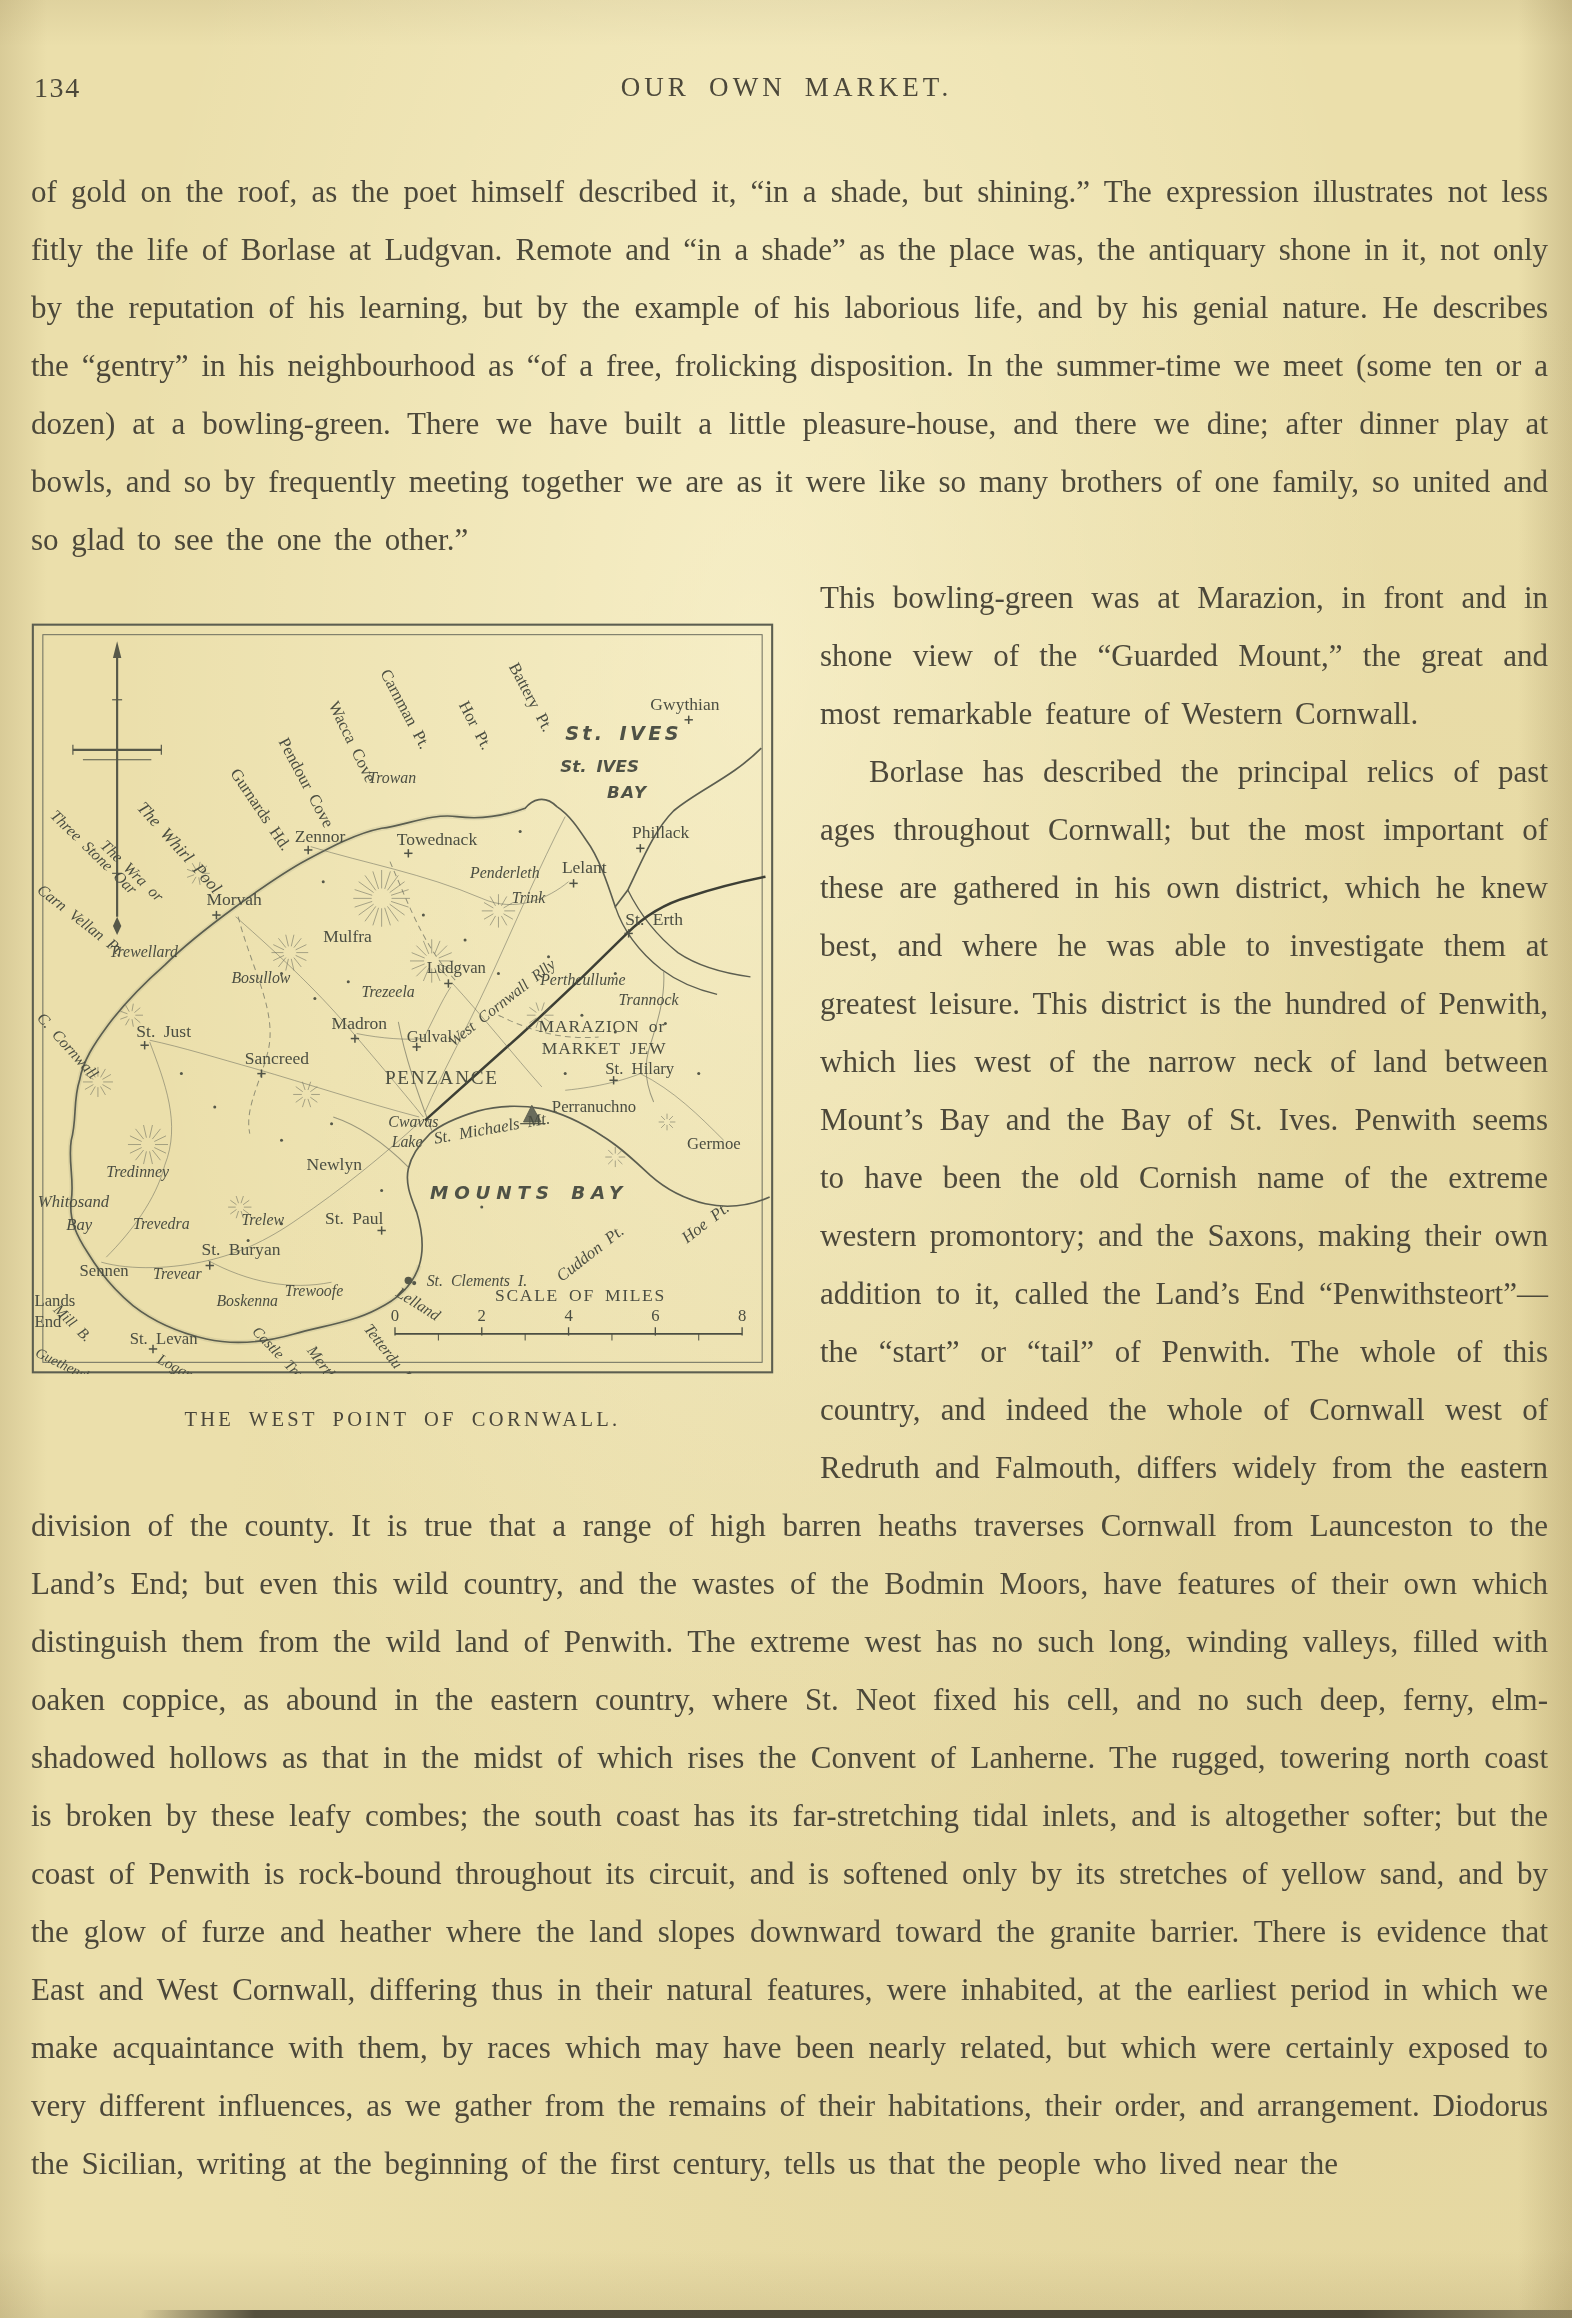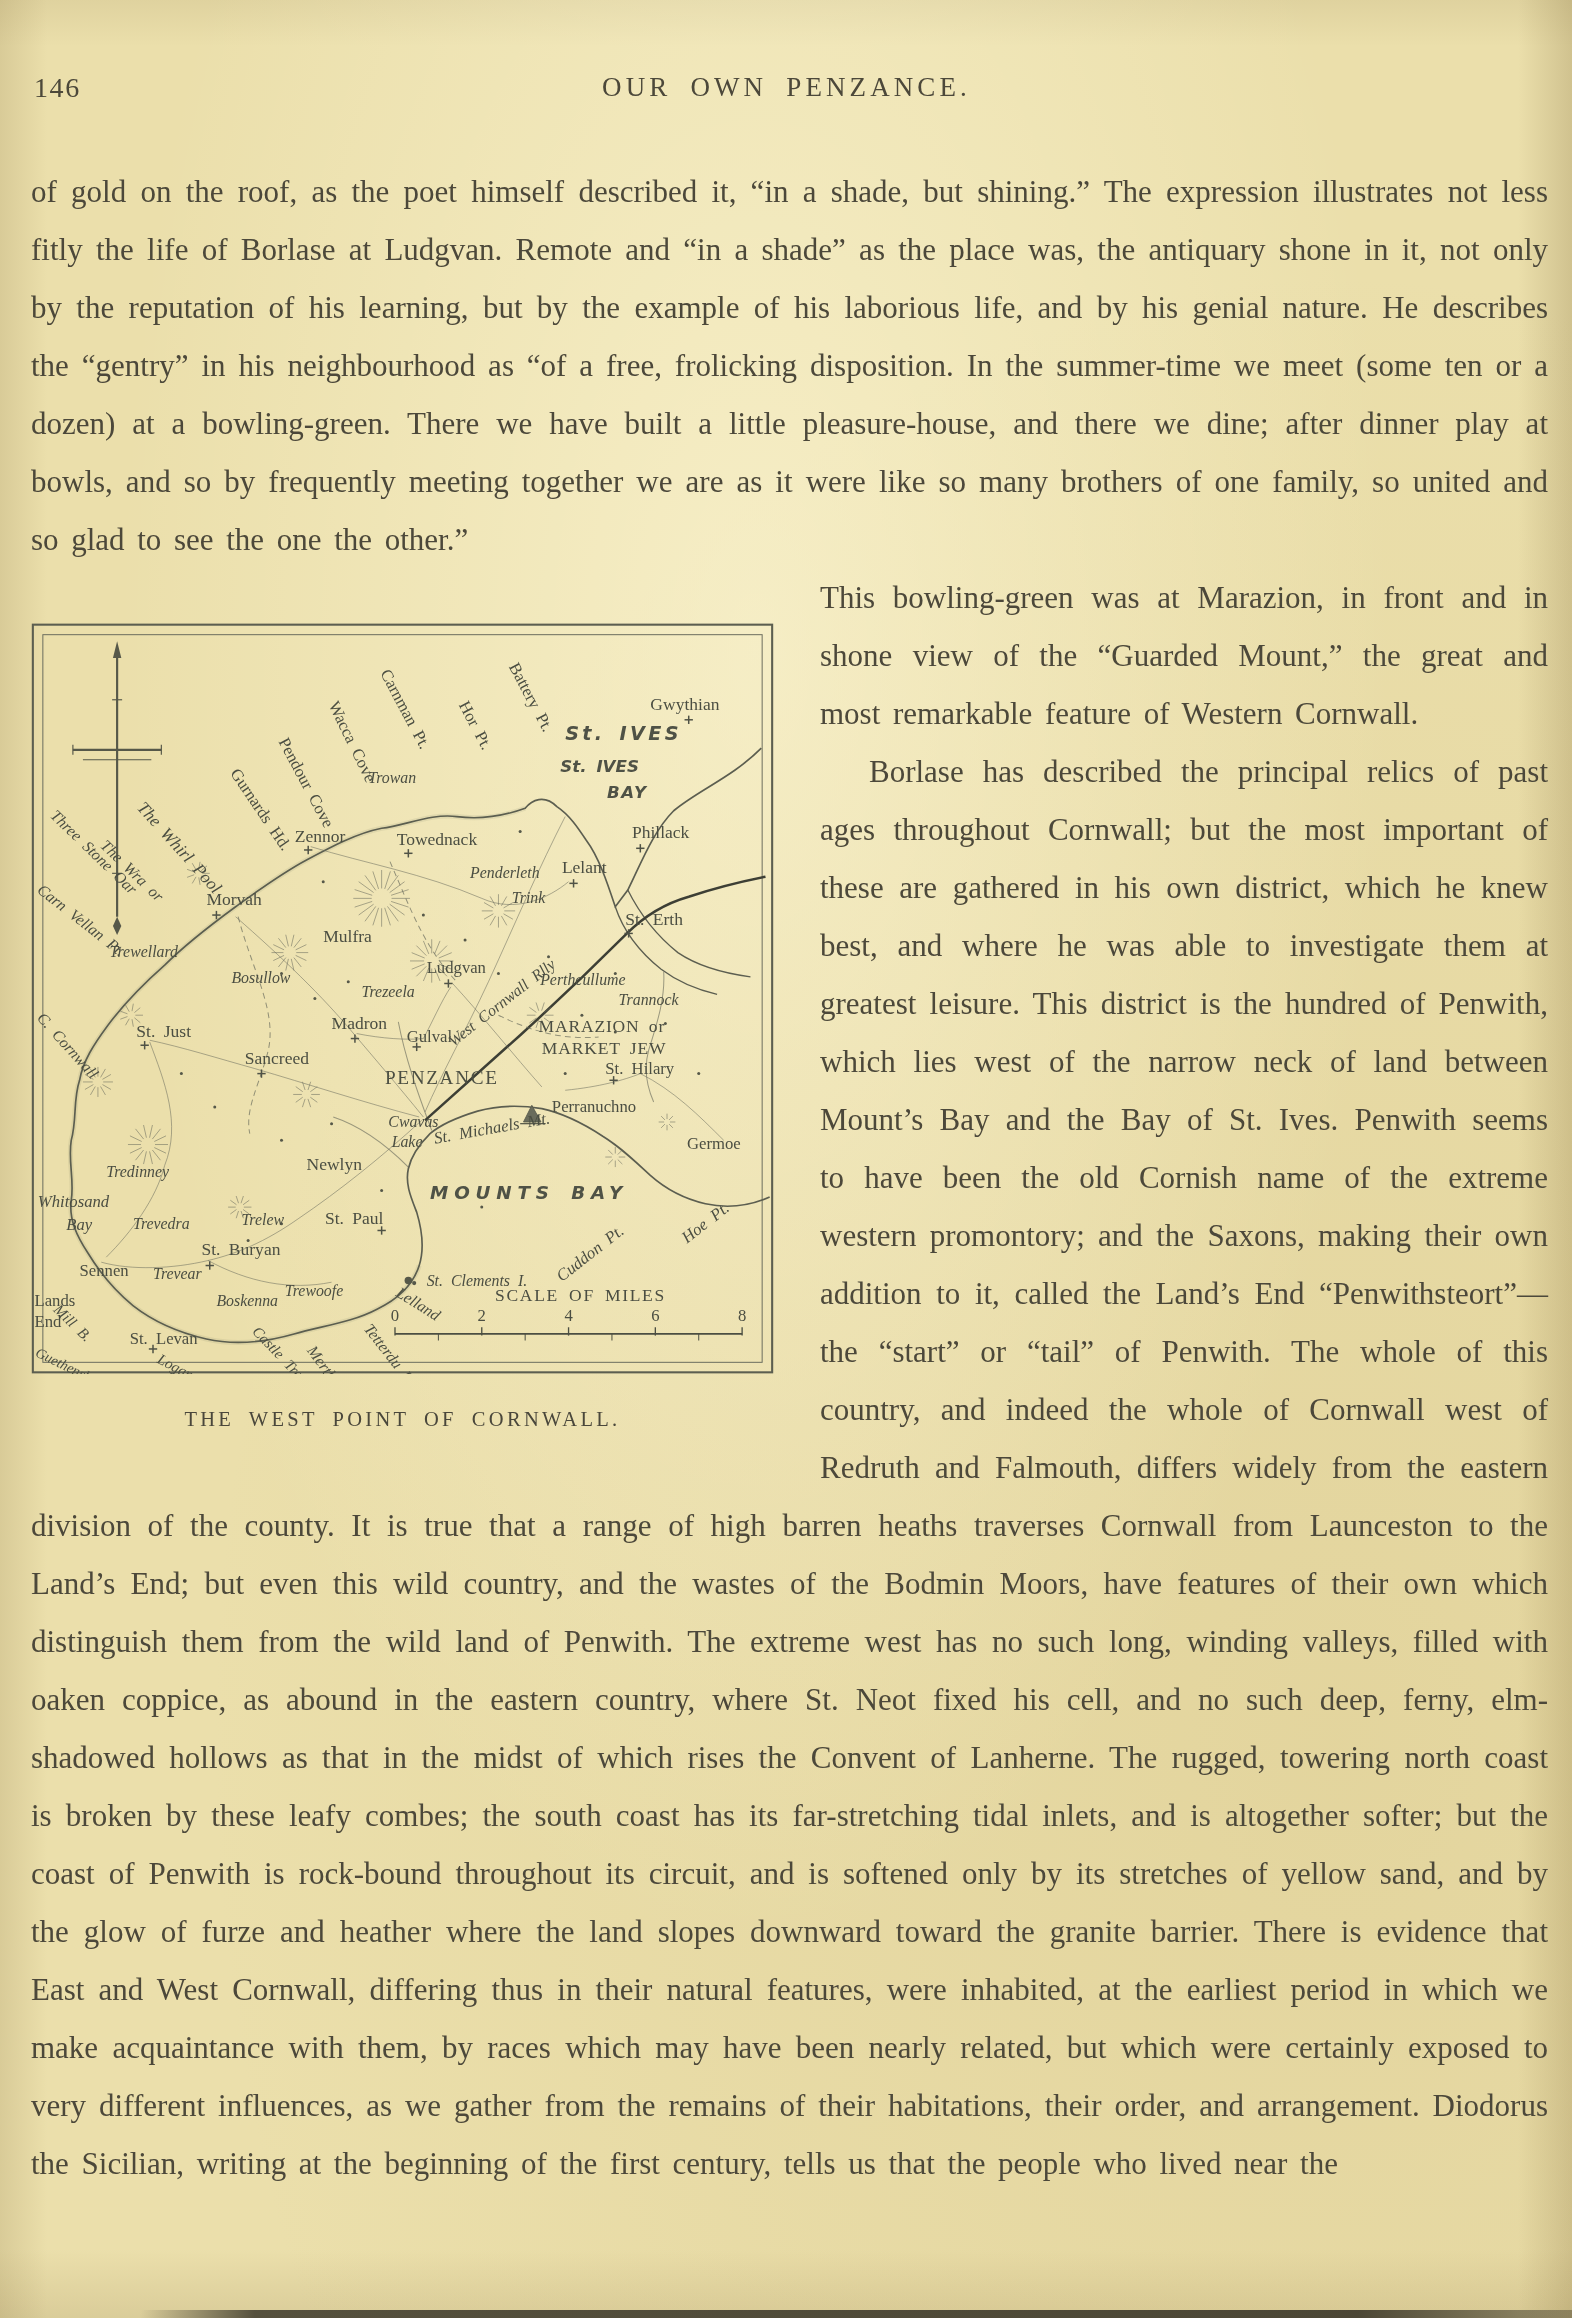--- a/index.html
+++ b/index.html
@@ -49,22 +49,22 @@
   svg text.it{font-style:italic;}
   svg text.bd{font-weight:bold;font-style:italic;font-family:"DejaVu Sans",sans-serif;fill:#4f5246;}
   .mapline{stroke:#5c5e50;fill:none;}
   .thin{stroke:#6b6d5e;fill:none;opacity:.65;}
 </style>
 </head>
 <body>
 
 <div class="page">
   <header>
-    <div class="pagenum">146</div>
-    <div class="running-title">OUR OWN PENZANCE.</div>
+    <div class="pagenum">134</div>
+    <div class="running-title">OUR OWN MARKET.</div>
   </header>
 
   <main>
     <p>of gold on the roof, as the poet himself described it, “in a shade, but shining.”  The expression illustrates not less fitly the life of Borlase at Ludgvan.  Remote and “in a shade” as the place was, the antiquary shone in it, not only by the reputation of his learning, but by the example of his laborious life, and by his genial nature.  He describes the “gentry” in his neighbourhood as “of a free, frolicking disposition.  In the summer-time we meet (some ten or a dozen) at a bowling-green.  There we have built a little pleasure-house, and there we dine; after dinner play at bowls, and so by frequently meeting together we are as it were like so many brothers of one family, so united and so glad to see the one the other.”</p>
 
     <div>
       <figure>
         <svg class="map-frame" width="743" height="751" viewBox="0 0 890 900" style="font-size:38px">
 
           <rect x="2" y="2" width="886" height="896" fill="none" stroke="#5c5e50" stroke-width="2.5"></rect>

